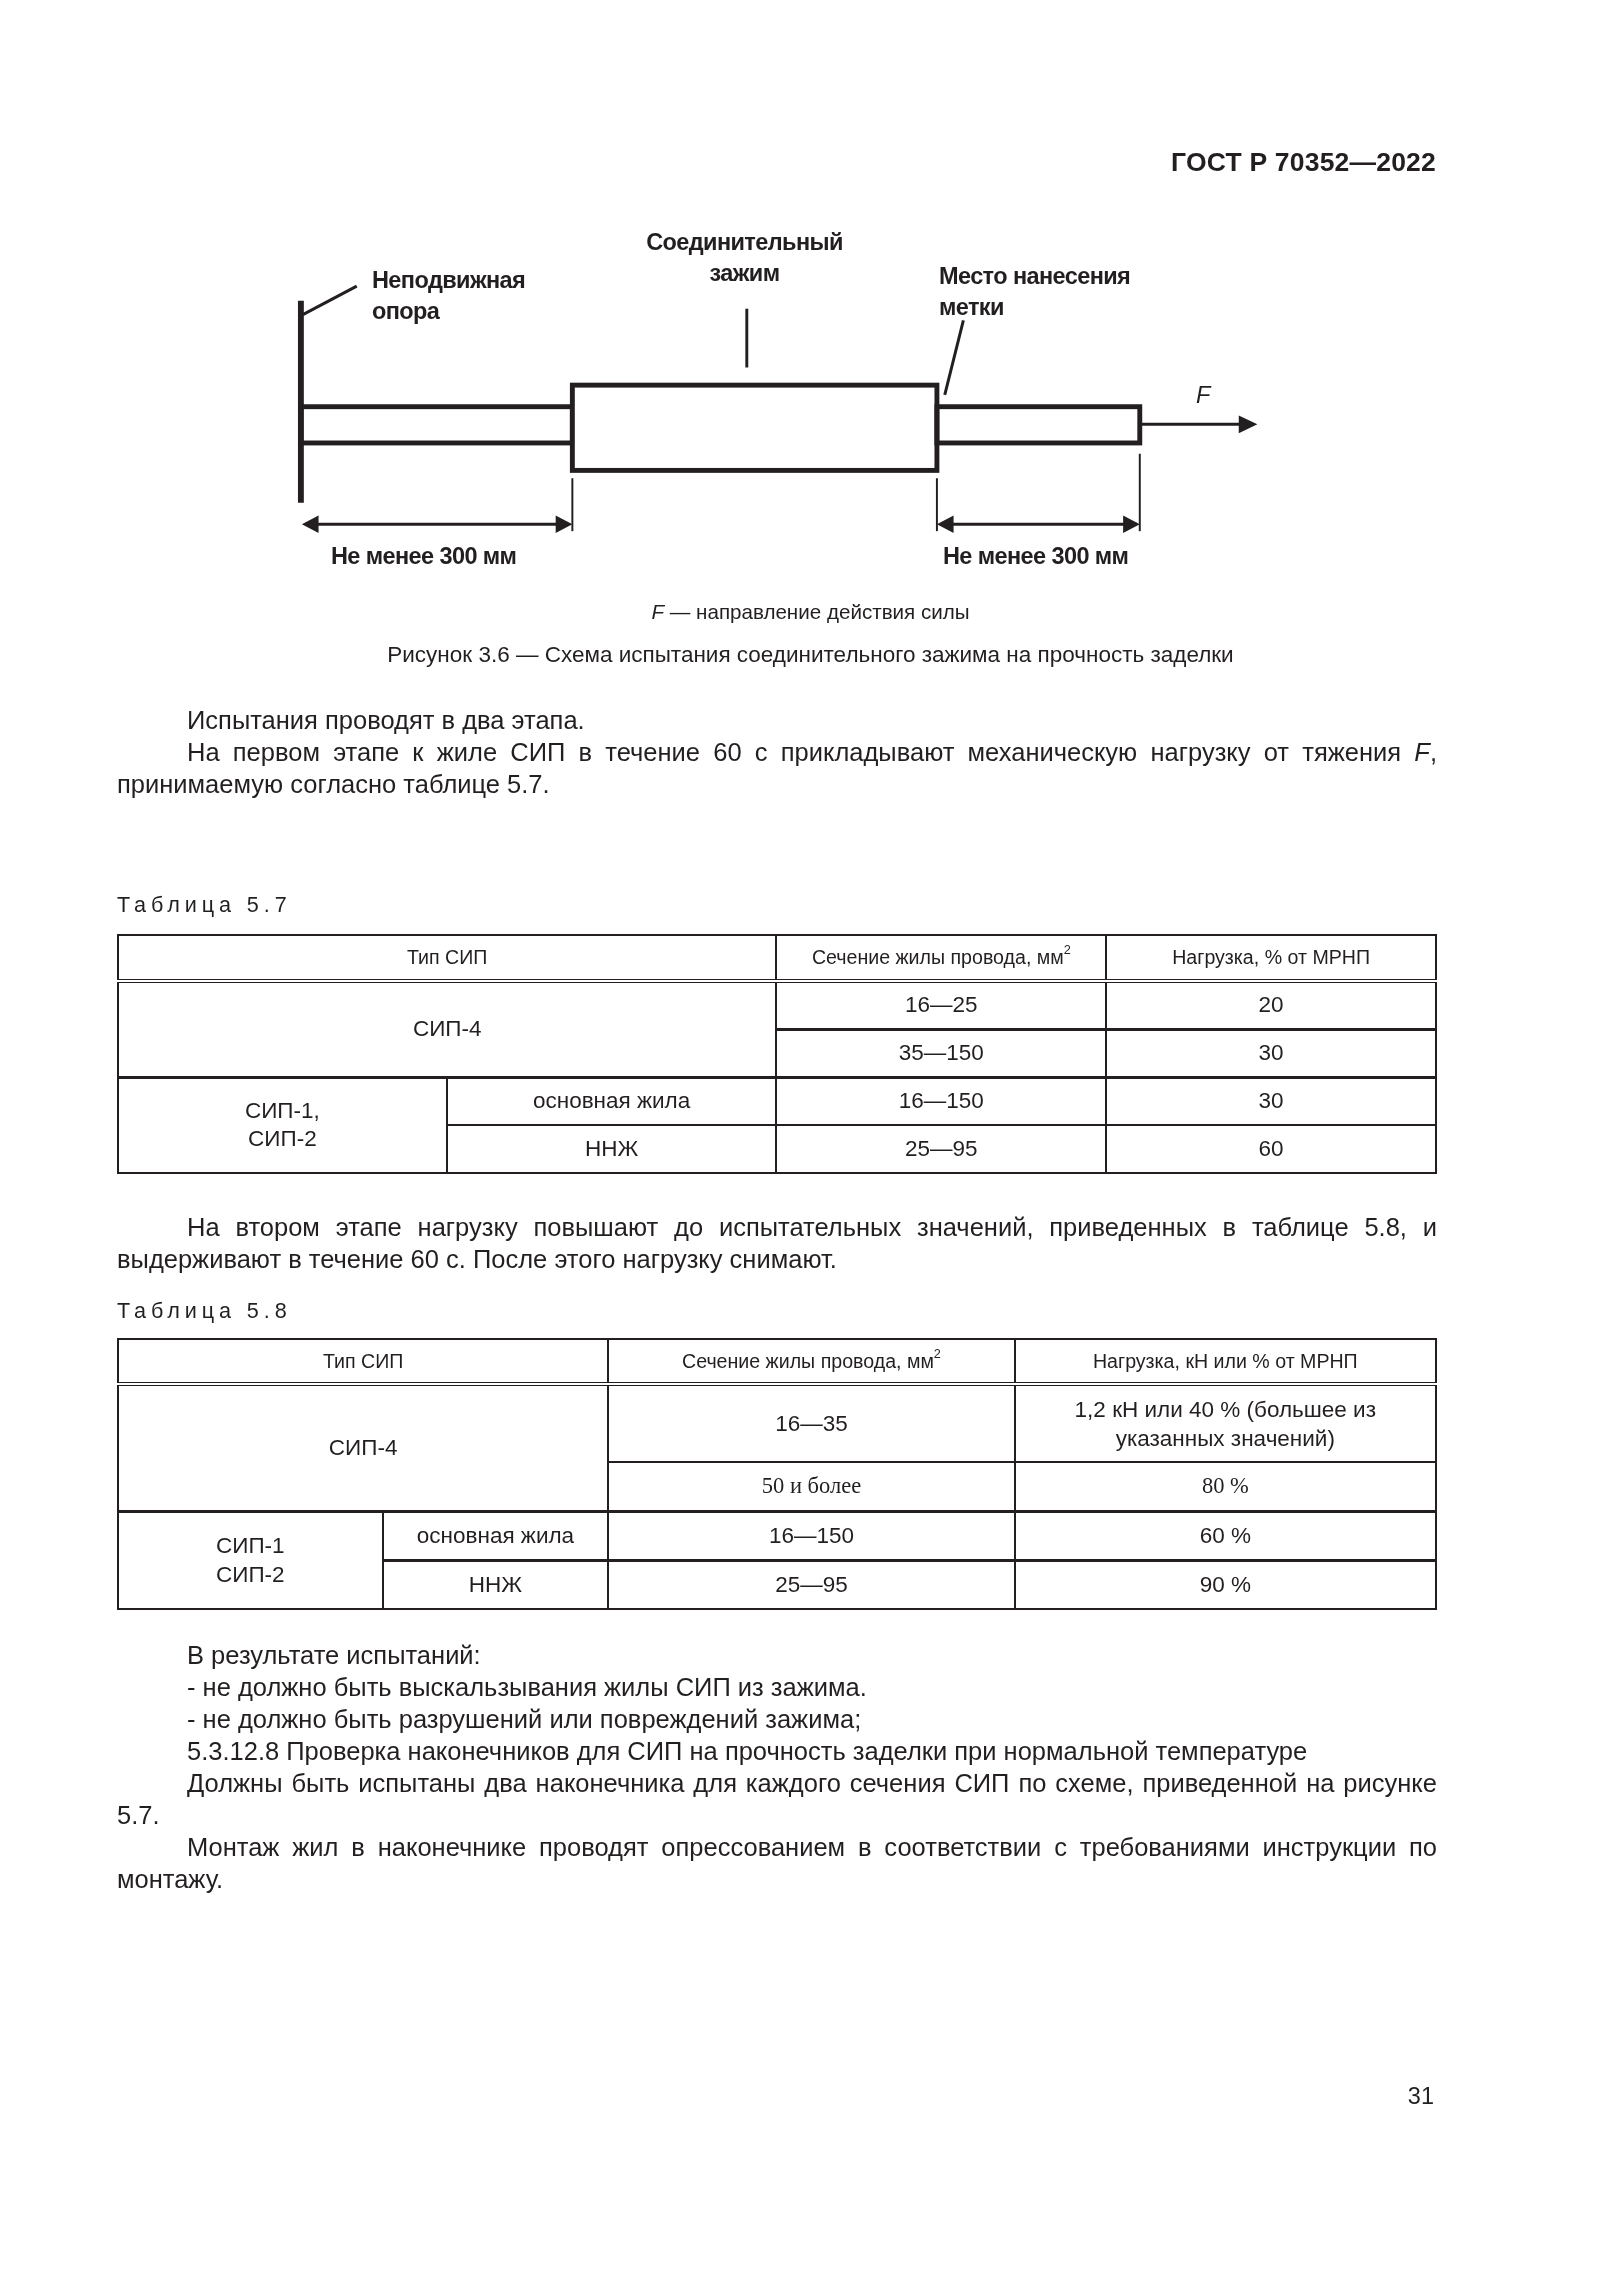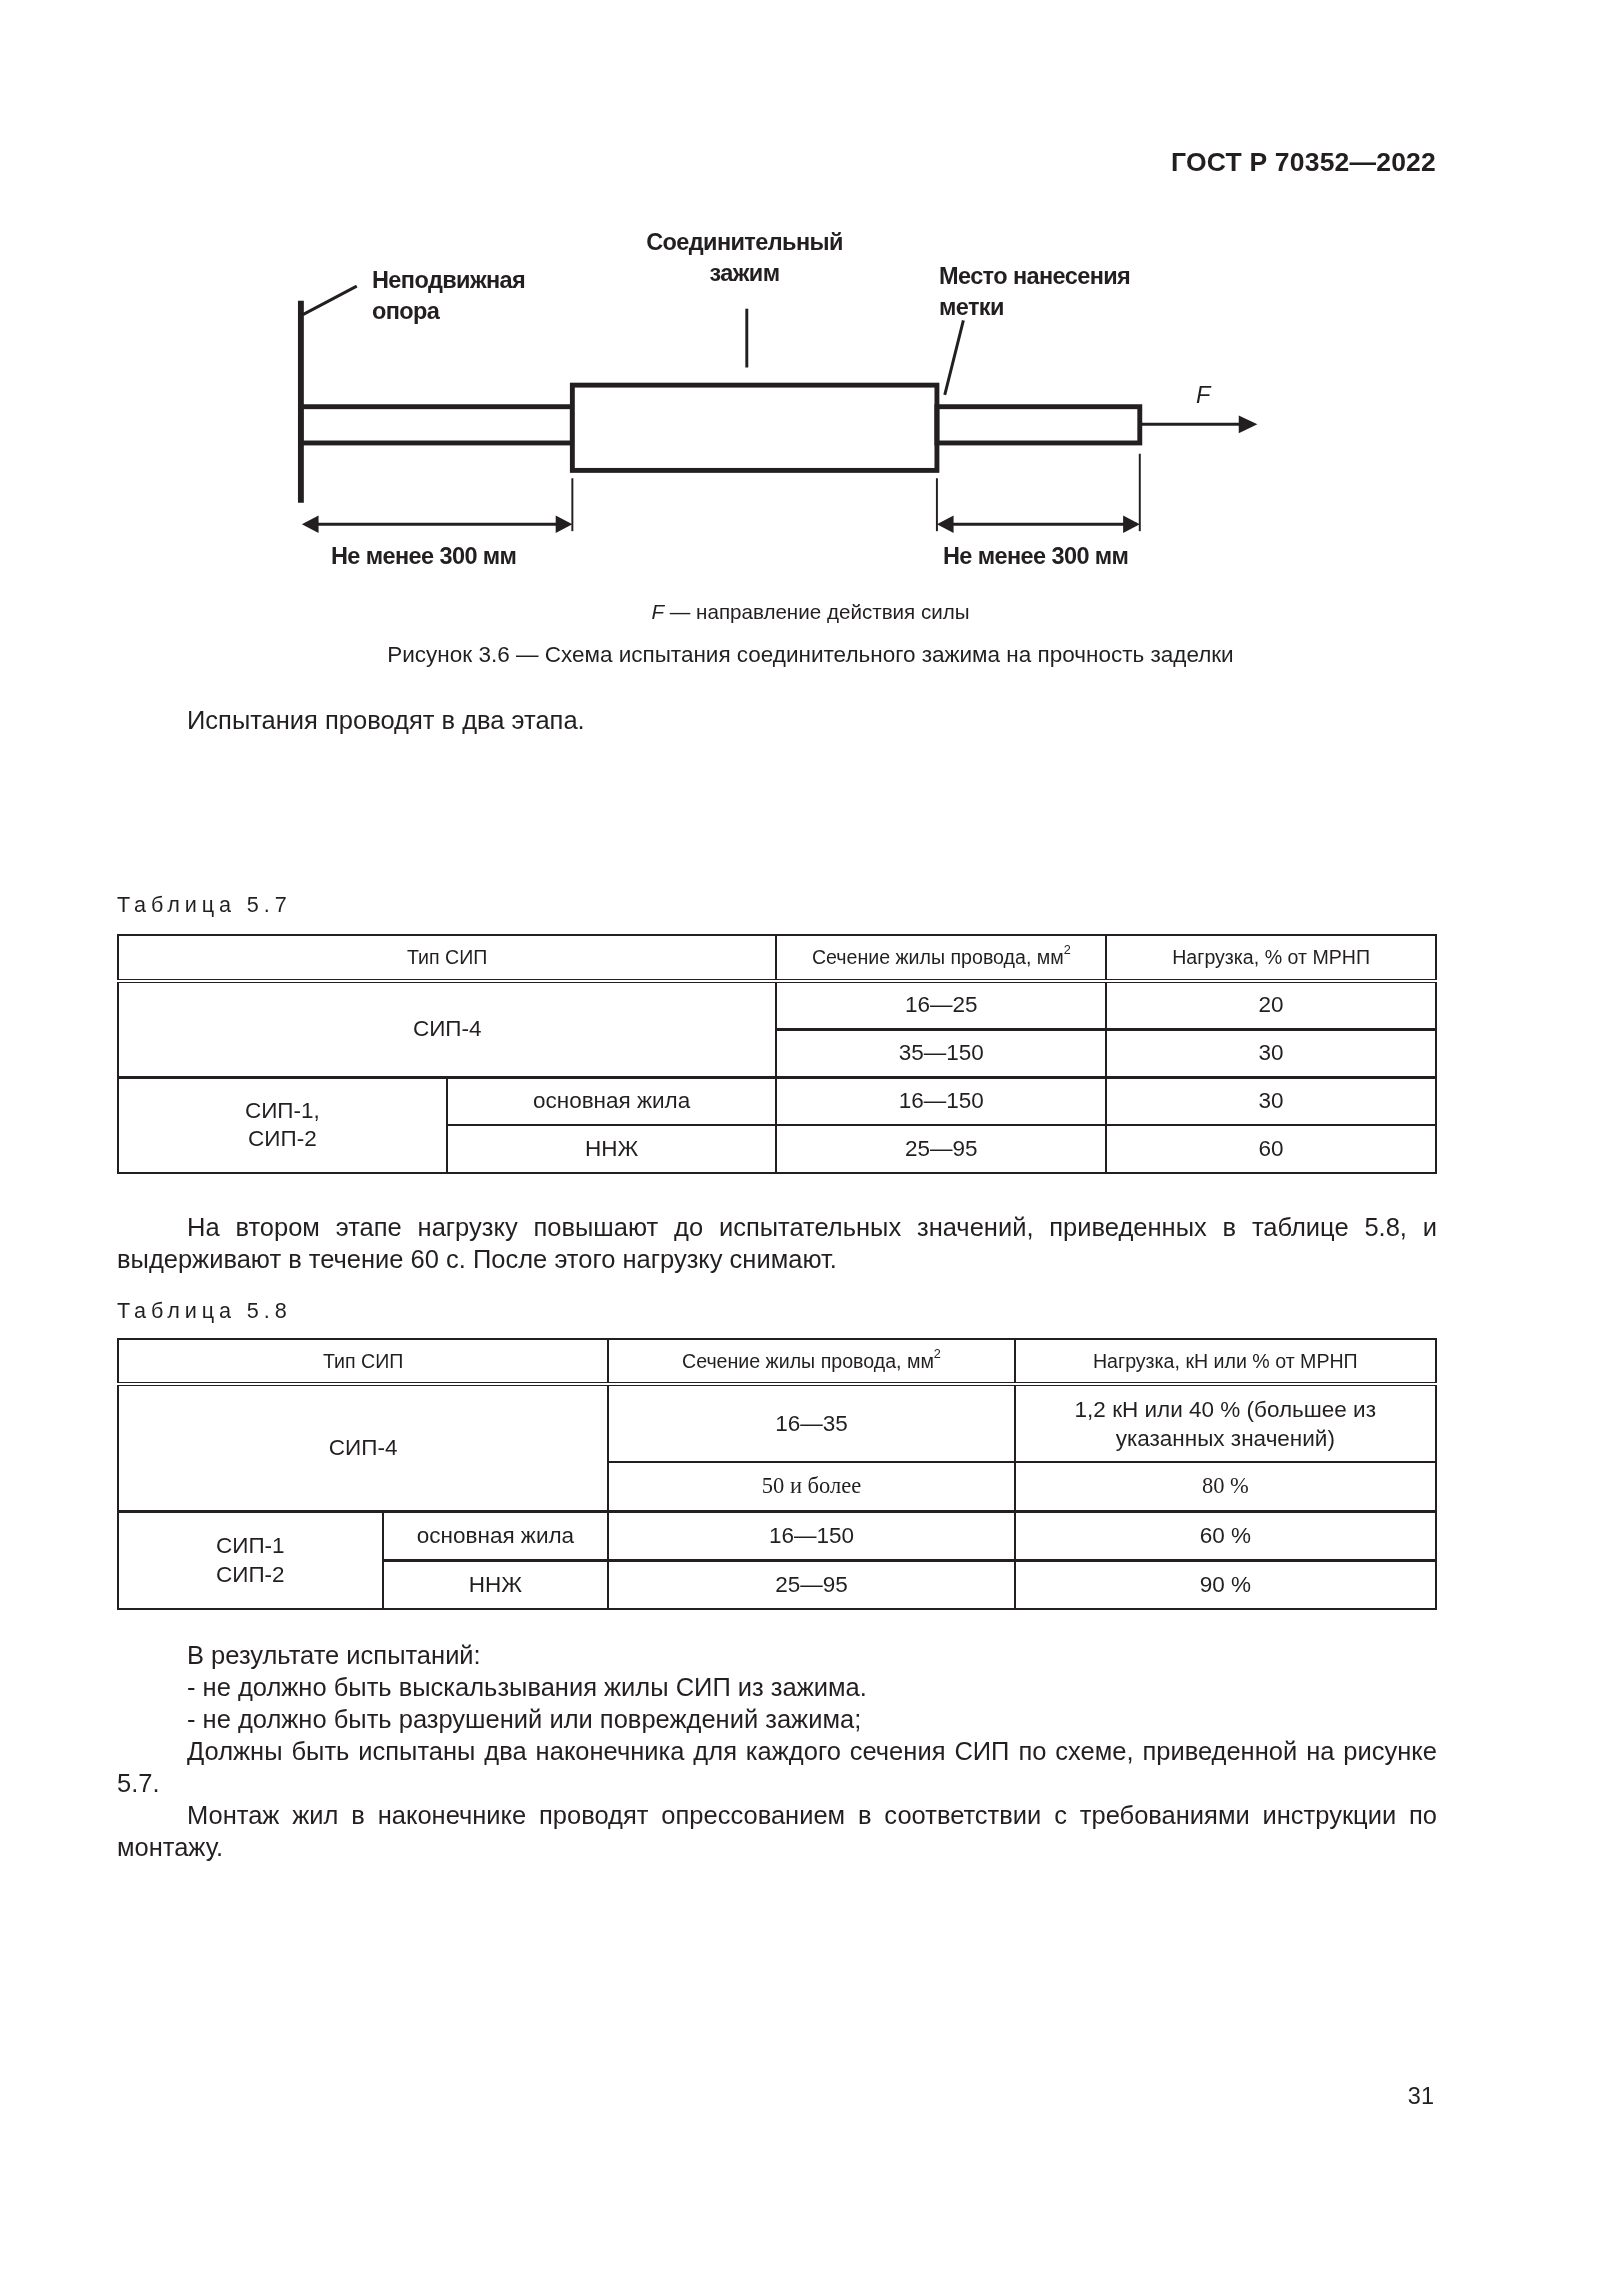--- a/index.html
+++ b/index.html
@@ -80,20 +80,21 @@
 </div>
 <div class="abs flabel" style="left:1196px;top:382px;">F</div>
 <div class="abs dimlabel" style="left:331px;top:543px;">Не менее 300 мм</div>
 <div class="abs dimlabel" style="left:943px;top:543px;">Не менее 300 мм</div>
 
 <div class="abs legend"><i>F</i><span> — направление действия силы</span></div>
 <div class="abs figcap">Рисунок 3.6 — Схема испытания соединительного зажима на прочность заделки</div>
 
 <div class="abs para" style="top:704px;">
   <p>Испытания проводят в два этапа.</p>
+  <p><span>На первом этапе к жиле СИП в течение 60 с прикладывают механическую нагрузку от тяжения </span><i>F</i><span>, принимаемую согласно таблице 5.7.</span></p>
 </div>
 
 <div class="abs tcap" style="top:892px;">Таблица 5.7</div>
 <table class="t" style="top:934px;">
   <colgroup>
       <col style="width:329px">
       <col style="width:330px">
       <col style="width:330px">
       <col style="width:330px">
     </colgroup>
@@ -173,18 +174,19 @@
     <td style="border-top:3.4px solid #231f20;">25—95</td>
     <td class="outerR" style="border-top:3.4px solid #231f20;">90 %</td>
   </tr>
 </tbody>
   </table>
 
 <div class="abs para" style="top:1639px;">
   <p>В результате испытаний:</p>
   <p>-  не должно быть выскальзывания жилы СИП из зажима.</p>
   <p>-  не должно быть разрушений или повреждений зажима;</p>
+  <p>5.3.12.8 Проверка наконечников для СИП на прочность заделки при нормальной температуре</p>
   <p>Должны быть испытаны два наконечника для каждого сечения СИП по схеме, приведенной на рисунке 5.7.</p>
   <p>Монтаж жил в наконечнике проводят опрессованием в соответствии с требованиями инструкции по монтажу.</p>
 </div>
 
 <div class="abs pnum">31</div>
 
 
 </body></html>

